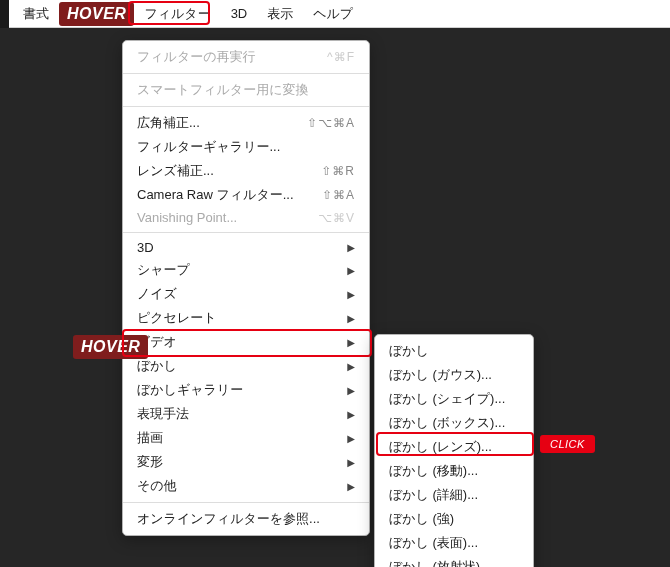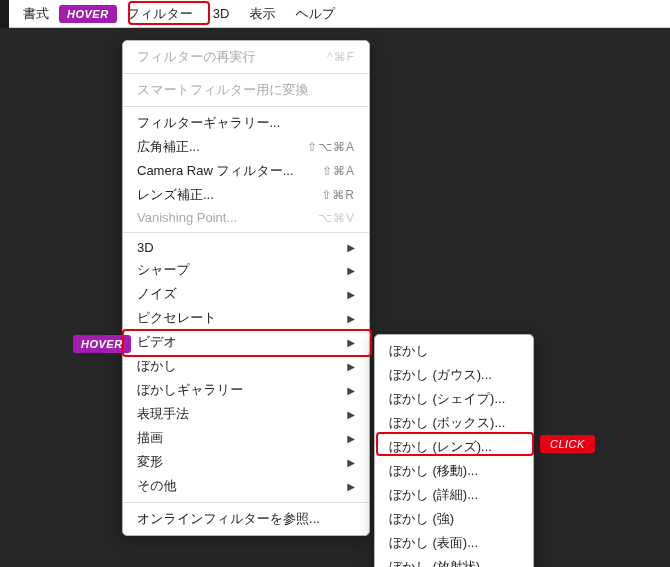--- a/index.html
+++ b/index.html
@@ -22,25 +22,25 @@
     border-bottom: 1px solid #d0d0d0;
     margin-left: 9px;
   }
   .menubar-item {
     padding: 4px 10px;
     color: #222;
     cursor: default;
     white-space: nowrap;
   }
   .hover-tag {
-    background: #a21caf;
+    background: #7f1d1d;
     color: #fff;
     font-weight: 700;
     font-style: italic;
-    font-size: 11px;
+    font-size: 16px;
     padding: 3px 8px;
     border-radius: 3px;
     letter-spacing: 0.5px;
   }
   .hover-tag.abs { position: absolute; }
   .click-tag {
     background: #e60012;
     color: #fff;
     font-weight: 400;
     font-style: italic;
@@ -121,33 +121,33 @@
   <div class="dropdown-item disabled">
     <span>フィルターの再実行</span>
     <span class="shortcut">^⌘F</span>
   </div>
   <div class="dropdown-sep"></div>
   <div class="dropdown-item disabled">
     <span>スマートフィルター用に変換</span>
   </div>
   <div class="dropdown-sep"></div>
   <div class="dropdown-item">
-    <span>フィルターギャラリー...</span>
-  </div>
-  <div class="dropdown-item">
     <span>広角補正...</span>
     <span class="shortcut">⇧⌥⌘A</span>
   </div>
   <div class="dropdown-item">
+    <span>フィルターギャラリー...</span>
+  </div>
+  <div class="dropdown-item">
+    <span>レンズ補正...</span>
+    <span class="shortcut">⇧⌘R</span>
+  </div>
+  <div class="dropdown-item">
     <span>Camera Raw フィルター...</span>
     <span class="shortcut">⇧⌘A</span>
-  </div>
-  <div class="dropdown-item">
-    <span>レンズ補正...</span>
-    <span class="shortcut">⇧⌘R</span>
   </div>
   <div class="dropdown-item disabled">
     <span>Vanishing Point...</span>
     <span class="shortcut">⌥⌘V</span>
   </div>
   <div class="dropdown-sep"></div>
   <div class="dropdown-item">
     <span>3D</span>
     <span class="submenu-arrow">▶</span>
   </div>

